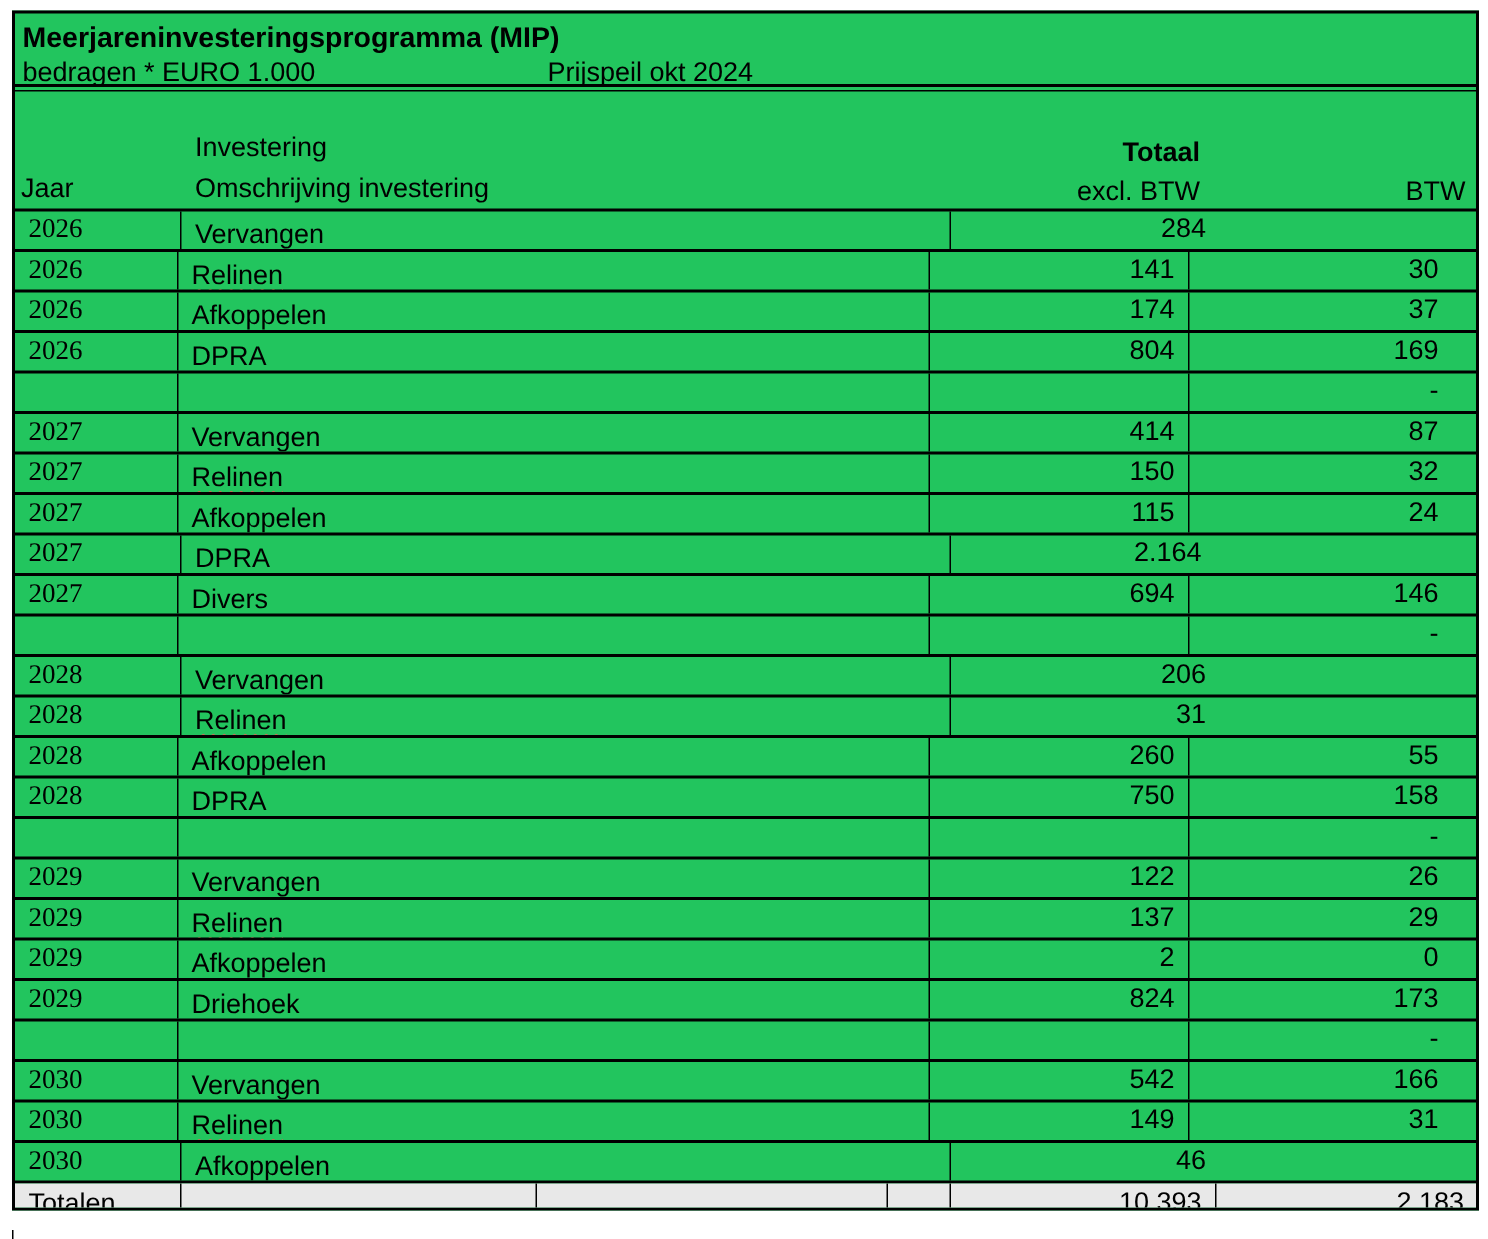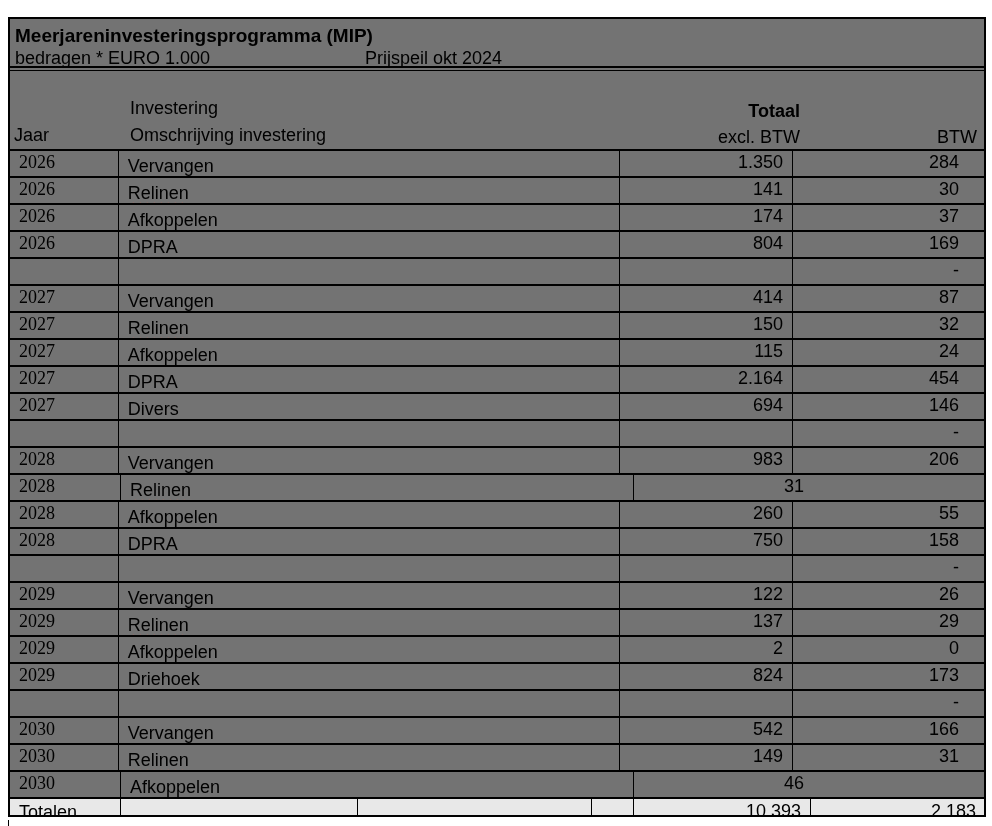--- a/index.html
+++ b/index.html
@@ -6,25 +6,25 @@
     margin: 0; padding: 0;
     width: 992px; height: 826px;
     background: #ffffff;
     font-family: "Liberation Sans", sans-serif;
     color: #000000;
     overflow: hidden;
   }
   .stage { position: relative; width: 992px; height: 826px; }
 
   .page {
-    position: absolute; left: 8px; top: 17px;
+    position: absolute; left: 8px; top: 7px;
     width: 978px;
     box-sizing: border-box;
     border: 2px solid var(--border, #000);
-    background: #737373;
+    background: #22c55e;
   }
 
   
   .titlebar {
     height: 49px; box-sizing: border-box;
     border-bottom: 2px solid var(--border, #000);
     padding: 5px 0 0 5px;
   }
   .title { font-size: 19px; font-weight: bold; line-height: 24px; white-space: nowrap; }
   .subtitle-row { position: relative; font-size: 18px; line-height: 21px; white-space: nowrap; }
@@ -110,21 +110,20 @@
       <div class="h-oms">Omschrijving investering</div>
       <div class="h-totaal">Totaal</div>
       <div class="h-excl">excl. BTW</div>
       <div class="h-btw">BTW</div>
     </div>
 
     <div class="grid" id="grid">
   <div class="row">
     <div class="c-jaar">2026</div>
     <div class="c-oms"><span class="oms-text">Vervangen</span></div>
-    <div class="c-excl">1.350</div>
     <div class="c-btw">284</div>
   </div>
 
   <div class="row misspelled">
     <div class="c-jaar">2026</div>
     <div class="c-oms"><span class="oms-text">Relinen</span></div>
     <div class="c-excl">141</div>
     <div class="c-btw">30</div>
   </div>
 
@@ -167,41 +166,39 @@
     <div class="c-jaar">2027</div>
     <div class="c-oms"><span class="oms-text">Afkoppelen</span></div>
     <div class="c-excl">115</div>
     <div class="c-btw">24</div>
   </div>
 
   <div class="row">
     <div class="c-jaar">2027</div>
     <div class="c-oms"><span class="oms-text">DPRA</span></div>
     <div class="c-excl">2.164</div>
-    <div class="c-btw">454</div>
   </div>
 
   <div class="row">
     <div class="c-jaar">2027</div>
     <div class="c-oms"><span class="oms-text">Divers</span></div>
     <div class="c-excl">694</div>
     <div class="c-btw">146</div>
   </div>
 
   <div class="row separator">
     <div class="c-jaar"></div>
     <div class="c-oms"><span class="oms-text"></span></div>
     <div class="c-excl"></div>
     <div class="c-btw">-</div>
   </div>
 
   <div class="row">
     <div class="c-jaar">2028</div>
     <div class="c-oms"><span class="oms-text">Vervangen</span></div>
-    <div class="c-excl">983</div>
     <div class="c-btw">206</div>
   </div>
 
   <div class="row misspelled">
     <div class="c-jaar">2028</div>
     <div class="c-oms"><span class="oms-text">Relinen</span></div>
     <div class="c-btw">31</div>
   </div>
 
   <div class="row">

